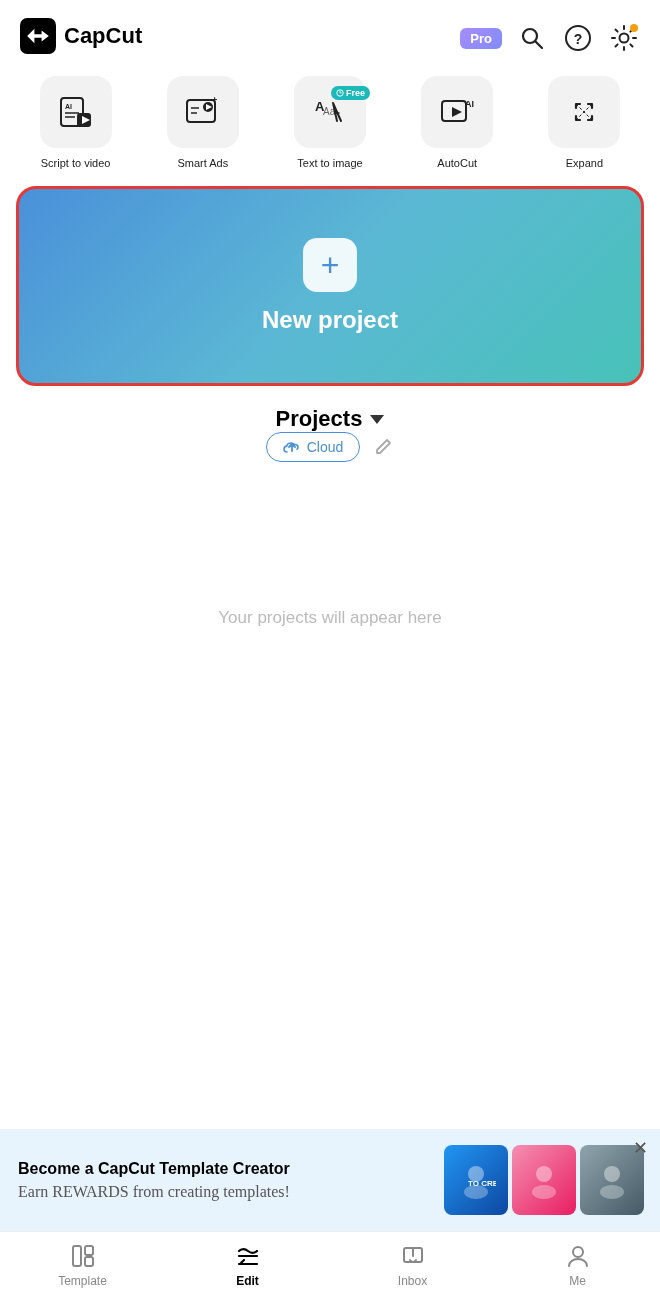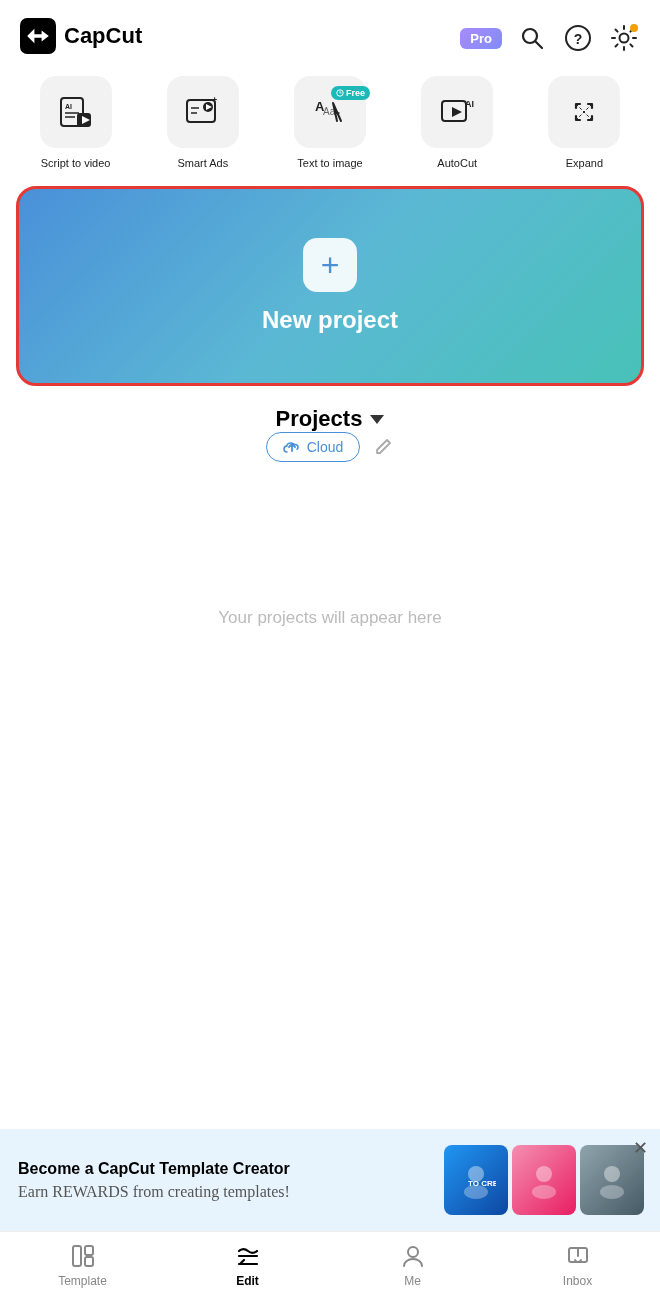--- a/index.html
+++ b/index.html
@@ -487,30 +487,30 @@
         <line x1="5" y1="14" x2="23" y2="14" stroke="#000" stroke-width="2.2" stroke-linecap="round"></line>
         <line x1="5" y1="22" x2="23" y2="22" stroke="#000" stroke-width="2.2" stroke-linecap="round"></line>
       </svg>
     </span>
     <span class="nav-label">Edit</span>
   </div>
 
   <div class="nav-item">
     <span class="nav-icon">
       <svg width="28" height="28" viewBox="0 0 28 28" fill="none">
-        <circle cx="14" cy="10" r="5" stroke="#888" stroke-width="2"></circle>
-        <path d="M5 24C5 20 9 17 14 17C19 17 23 20 23 24" stroke="#888" stroke-width="2" stroke-linecap="round"></path>
-      </svg>
-    </span>
-    <span class="nav-label">Me</span>
-  </div>
-
-  <div class="nav-item">
-    <span class="nav-icon">
-      <svg width="28" height="28" viewBox="0 0 28 28" fill="none">
         <path d="M7 6 C7 6 5 6 5 8 L5 18 C5 20 7 20 7 20 L21 20 C23 20 23 18 23 18 L23 8 C23 6 21 6 21 6 Z" stroke="#888" stroke-width="2"></path>
         <path d="M14 6 Q14 14 14 14" stroke="#888" stroke-width="2" stroke-linecap="round"></path>
         <path d="M11 18 Q14 22 17 18" stroke="#888" stroke-width="2" stroke-linecap="round" fill="none"></path>
       </svg>
     </span>
     <span class="nav-label">Inbox</span>
   </div>
+
+  <div class="nav-item">
+    <span class="nav-icon">
+      <svg width="28" height="28" viewBox="0 0 28 28" fill="none">
+        <circle cx="14" cy="10" r="5" stroke="#888" stroke-width="2"></circle>
+        <path d="M5 24C5 20 9 17 14 17C19 17 23 20 23 24" stroke="#888" stroke-width="2" stroke-linecap="round"></path>
+      </svg>
+    </span>
+    <span class="nav-label">Me</span>
+  </div>
 </div>
 
 </body></html>

